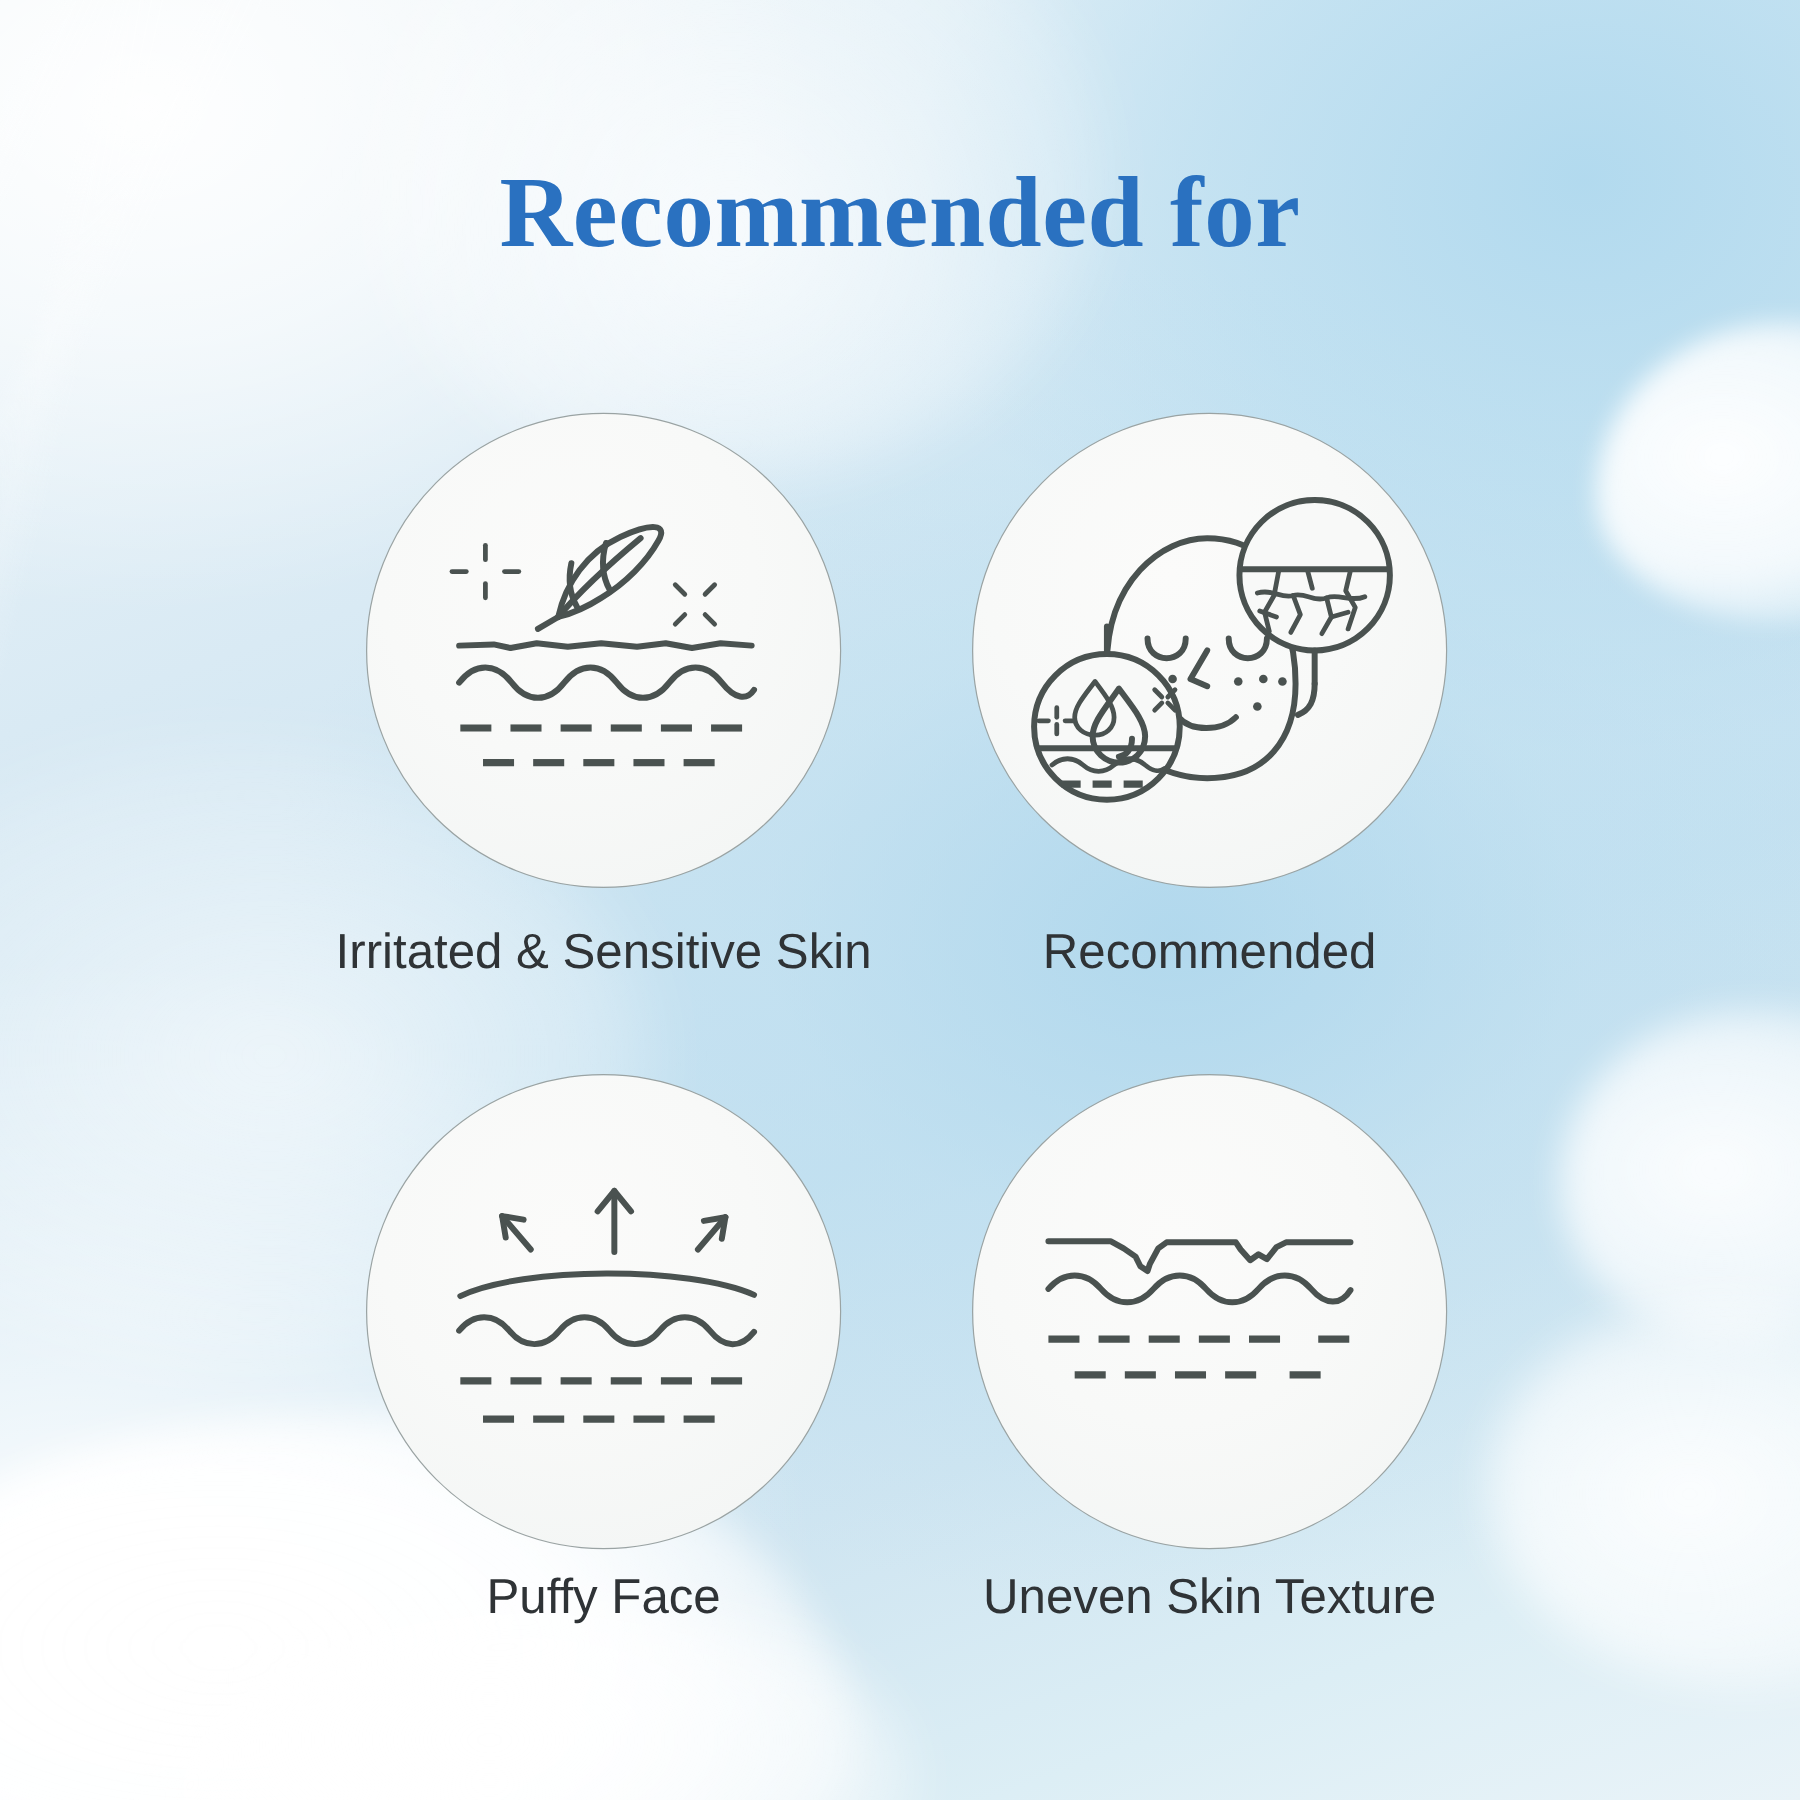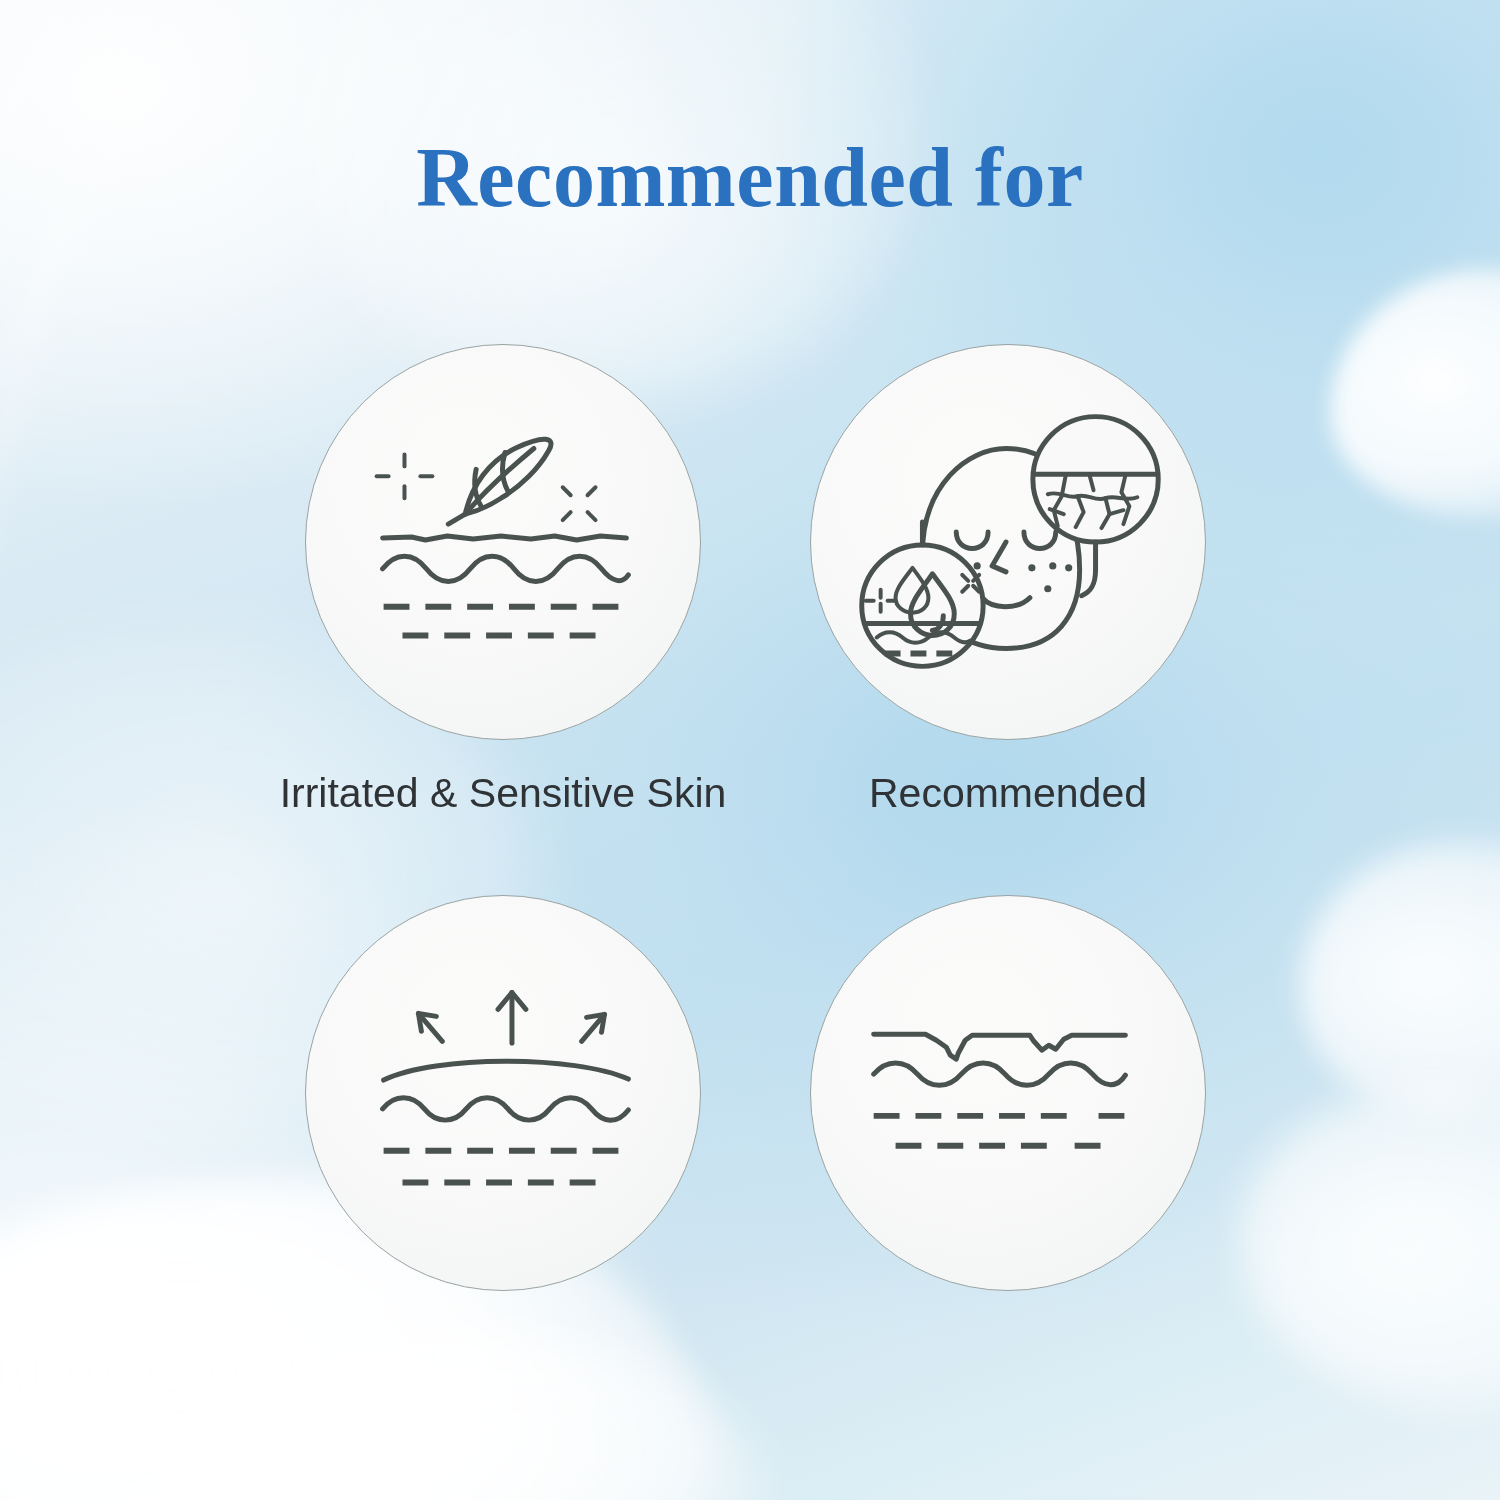--- a/index.html
+++ b/index.html
@@ -479,20 +479,21 @@
 
           <g class="ic-dash">
             <line x1="97" y1="288" x2="123" y2="288"></line>
             <line x1="139" y1="288" x2="165" y2="288"></line>
             <line x1="181" y1="288" x2="207" y2="288"></line>
             <line x1="223" y1="288" x2="249" y2="288"></line>
             <line x1="265" y1="288" x2="291" y2="288"></line>
           </g>
         </svg>
       </div>
+      <div class="card-label">Puffy Face</div>
     </div>
 
     <div class="card" id="card-3">
       <div class="card-circle">
         <svg viewBox="0 0 396 396">
 
           <path class="ic" d="M63 139 L 115 139 L 126 145 L 136 152 L 140 160 L 146 164
                                L 148 158 L 155 145 L 162 140 L 220 140
                                L 224 146 L 232 155 L 239 150 L 246 154
                                L 254 144 L 262 140 L 316 140"></path>
@@ -512,16 +513,17 @@
 
           <g class="ic-dash">
             <line x1="85" y1="251" x2="111" y2="251"></line>
             <line x1="127" y1="251" x2="153" y2="251"></line>
             <line x1="169" y1="251" x2="195" y2="251"></line>
             <line x1="211" y1="251" x2="237" y2="251"></line>
             <line x1="265" y1="251" x2="291" y2="251"></line>
           </g>
         </svg>
       </div>
+      <div class="card-label">Uneven Skin Texture</div>
     </div>
 
   </div>
 </div>
 
 </body></html>

